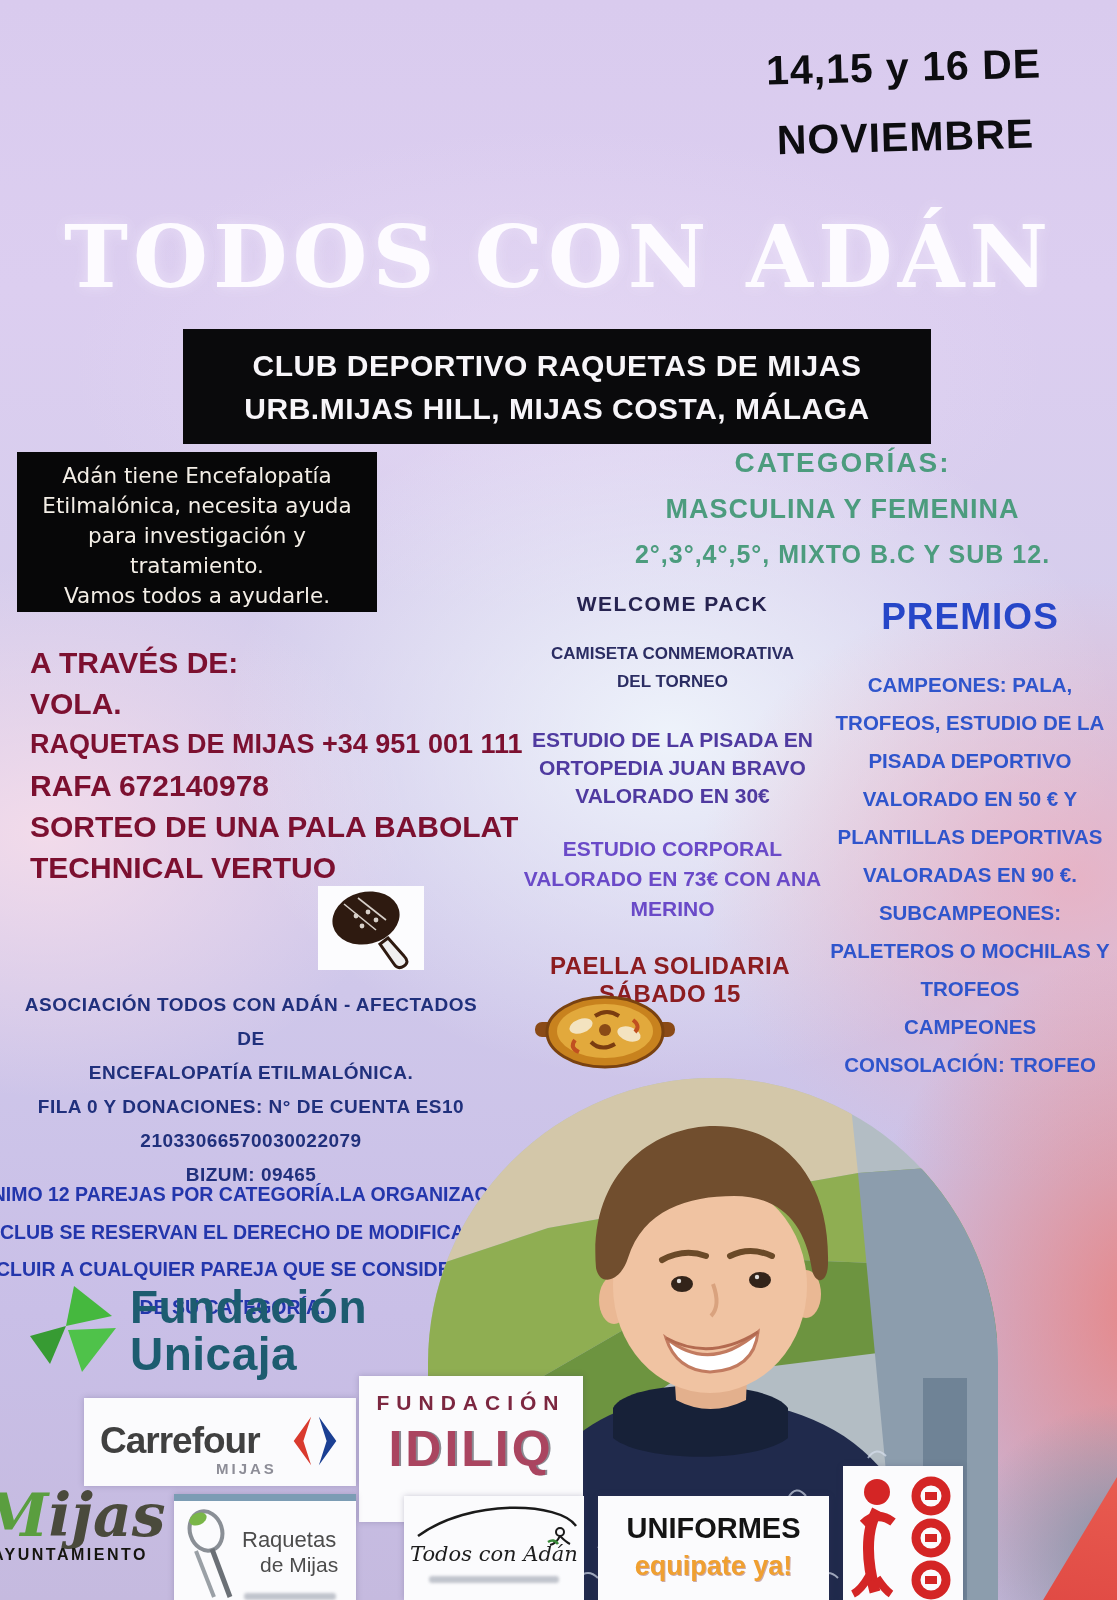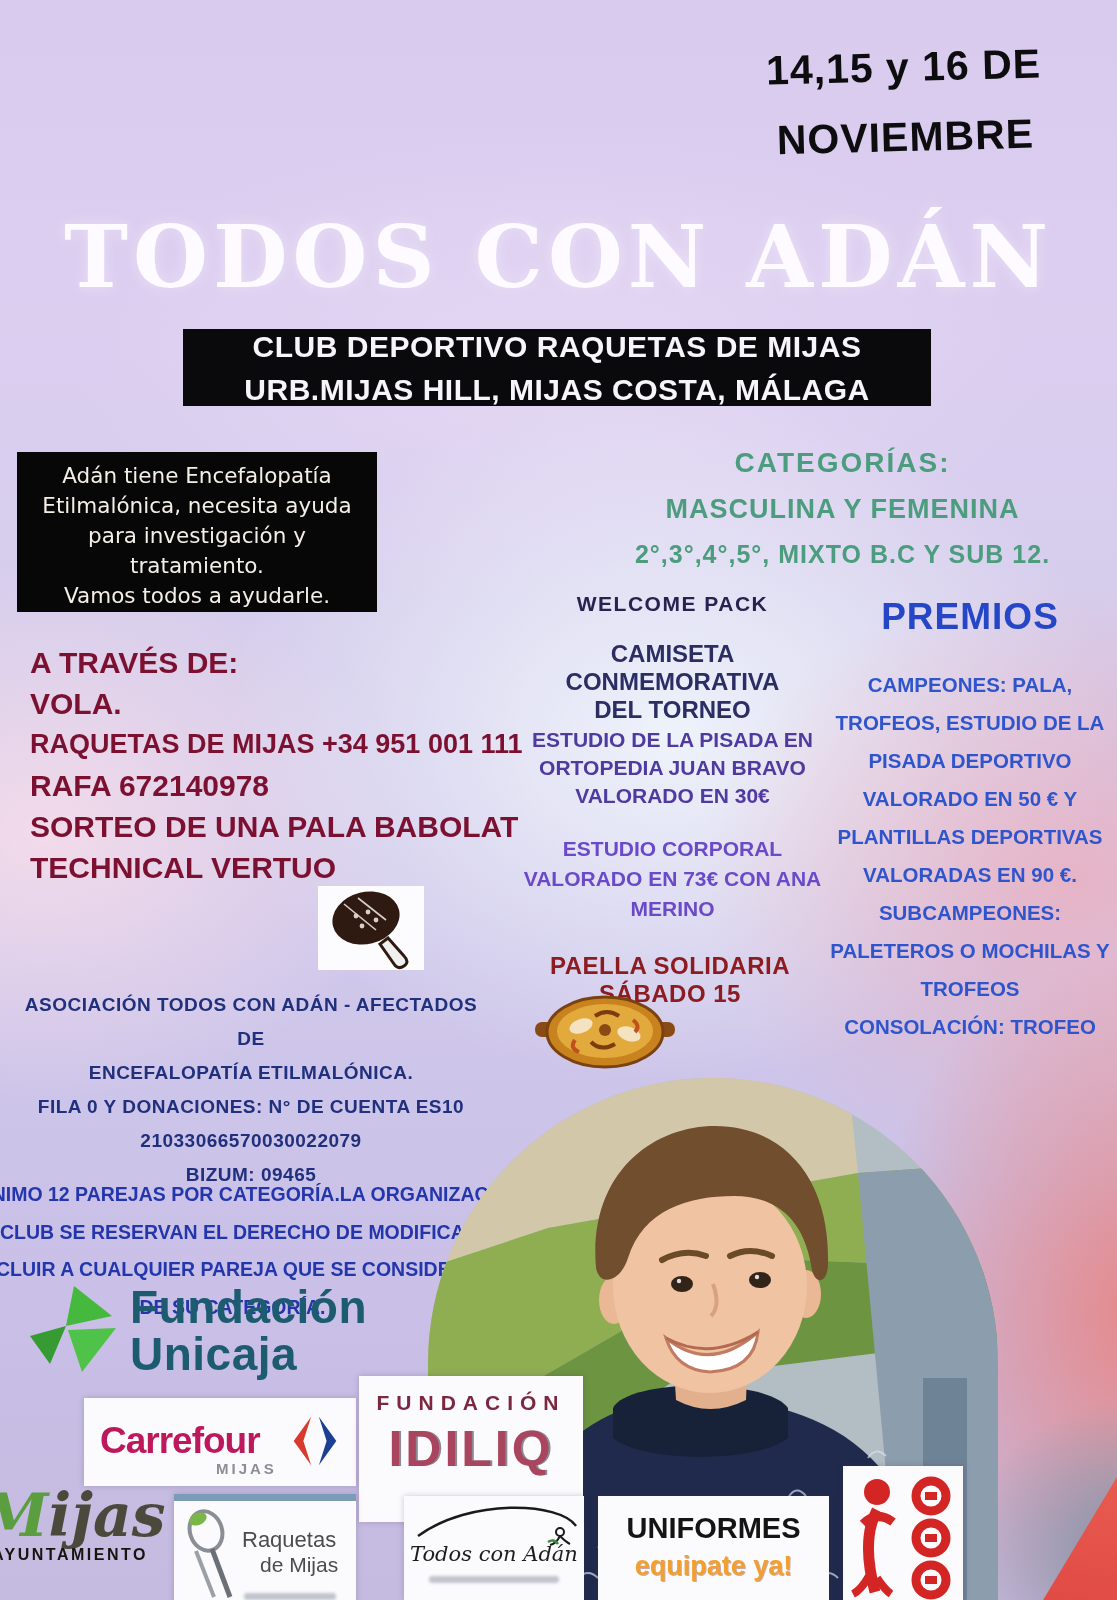--- a/index.html
+++ b/index.html
@@ -21,36 +21,36 @@
   #title{left:78px;top:28px;width:495px;font-family:"DejaVu Serif",serif;font-weight:bold;
          font-size:56px;letter-spacing:10px;color:#101014;line-height:79px;}
   #title .u{text-decoration:underline;text-decoration-thickness:5px;text-underline-offset:9px;}
 
   #dates{left:712px;top:32px;width:385px;font-weight:bold;font-size:41px;line-height:70px;
          color:#0d0d10;letter-spacing:1px;transform:rotate(-1.5deg);}
 
   #main-title{left:20px;top:206px;width:1077px;font-family:"DejaVu Serif",serif;font-weight:bold;
         font-size:86px;color:#fdfbff;letter-spacing:5px;text-shadow:0 0 14px rgba(235,225,248,.95);}
 
-  #venue{left:183px;top:329px;width:748px;height:77px;background:#0a0a0c;color:#f7f5f9;
+  #venue{left:183px;top:329px;width:748px;height:115px;background:#0a0a0c;color:#f7f5f9;
          display:flex;flex-direction:column;justify-content:center;font-weight:bold;
          font-size:30px;line-height:43px;letter-spacing:.5px;}
 
   #about{left:17px;top:452px;width:360px;height:160px;background:#070708;color:#f3eee6;
          font-family:"DejaVu Sans",sans-serif;font-size:21.5px;line-height:30px;
          padding-top:9px;box-sizing:border-box;}
 
   #categories{left:575px;top:440px;width:535px;color:#4c9c7e;font-weight:bold;}
   #categories .c1{font-size:28px;line-height:46px;letter-spacing:2px;}
   #categories .c2{font-size:27px;line-height:46px;letter-spacing:1px;}
   #categories .c3{font-size:25px;line-height:44px;letter-spacing:1px;}
 
   .wpblk{left:505px;width:335px;font-weight:bold;}
   #wp-h{top:592px;font-size:21px;color:#262350;letter-spacing:1.5px;}
-  #wp-1{top:640px;font-size:24px;line-height:28px;color:#2b2d63;}
+  #wp-1{top:640px;font-size:17px;line-height:28px;color:#2b2d63;}
   #wp-2{top:726px;font-size:21px;line-height:28px;color:#4f3aa0;}
   #wp-3{top:834px;font-size:21px;line-height:30px;color:#6a4ac8;}
 
   #premios{left:828px;top:596px;width:284px;}
   #premios .ph{font-size:37px;font-weight:bold;color:#2646c8;letter-spacing:1px;margin-bottom:28px;}
   #premios .pl{font-size:20.5px;font-weight:bold;color:#2f55cc;line-height:38px;}
 
   #insc{left:30px;top:642px;width:505px;color:#7c1030;font-weight:bold;font-size:30px;line-height:41px;}
   #insc div{white-space:nowrap;}
   #insc .long{font-size:27px;}
@@ -66,21 +66,21 @@
   #disc{left:-30px;top:1176px;width:525px;color:#2336ac;font-weight:bold;font-size:19.5px;
         line-height:37.5px;z-index:1;}
   #disc div{white-space:nowrap;}
 
   #unicaja{left:22px;top:1280px;width:340px;height:108px;}
   #unicaja .txt{position:absolute;left:108px;top:4px;font-weight:bold;font-size:46px;
         line-height:47px;color:#1d5c70;letter-spacing:.5px;}
 
   .card{background:#fbfbfd;z-index:4;box-shadow:0 0 6px rgba(60,50,90,.25);}
   #carrefour{left:84px;top:1398px;width:272px;height:88px;}
-  #carrefour .name{position:absolute;left:16px;top:22px;font-weight:bold;font-size:37px;color:#be185d;letter-spacing:-1px;}
+  #carrefour .name{position:absolute;left:16px;top:22px;font-weight:bold;font-size:37px;color:#404040;letter-spacing:-1px;}
   #carrefour .sub{position:absolute;left:132px;top:62px;font-weight:bold;font-size:15px;color:#8d8d97;letter-spacing:3px;}
   #carrefour svg{position:absolute;right:10px;top:14px;}
 
   #idiliq{left:359px;top:1376px;width:224px;height:146px;text-align:center;}
   #idiliq .l1{margin-top:15px;font-weight:bold;font-size:21px;color:#7c2740;letter-spacing:7px;}
   #idiliq .l2{margin-top:5px;font-weight:bold;font-size:50px;color:#aa4560;letter-spacing:3px;
               text-shadow:2px 0 0 #8a8a92;}
 
   #mijas-town{left:-18px;top:1484px;width:215px;z-index:4;}
   #mijas-town .name{font-family:"DejaVu Serif",serif;font-style:italic;font-weight:bold;
@@ -164,20 +164,21 @@
     <div class="ph">PREMIOS</div>
     <div class="pl">CAMPEONES: PALA,</div>
     <div class="pl">TROFEOS, ESTUDIO DE LA</div>
     <div class="pl">PISADA DEPORTIVO</div>
     <div class="pl">VALORADO EN 50 € Y</div>
     <div class="pl">PLANTILLAS DEPORTIVAS</div>
     <div class="pl">VALORADAS EN 90 €.</div>
     <div class="pl">SUBCAMPEONES:</div>
     <div class="pl">PALETEROS O MOCHILAS Y</div>
     <div class="pl">TROFEOS</div>
+    <div class="pl">CAMPEONES</div>
     <div class="pl">CONSOLACIÓN: TROFEO</div>
   </div>
 
   <div id="insc" class="abs">
     <div>A TRAVÉS DE:</div>
     <div>VOLA.</div>
     <div class="long">RAQUETAS DE MIJAS +34 951 001 111</div>
     <div>RAFA 672140978</div>
     <div>SORTEO DE UNA PALA BABOLAT</div>
     <div>TECHNICAL VERTUO</div>

